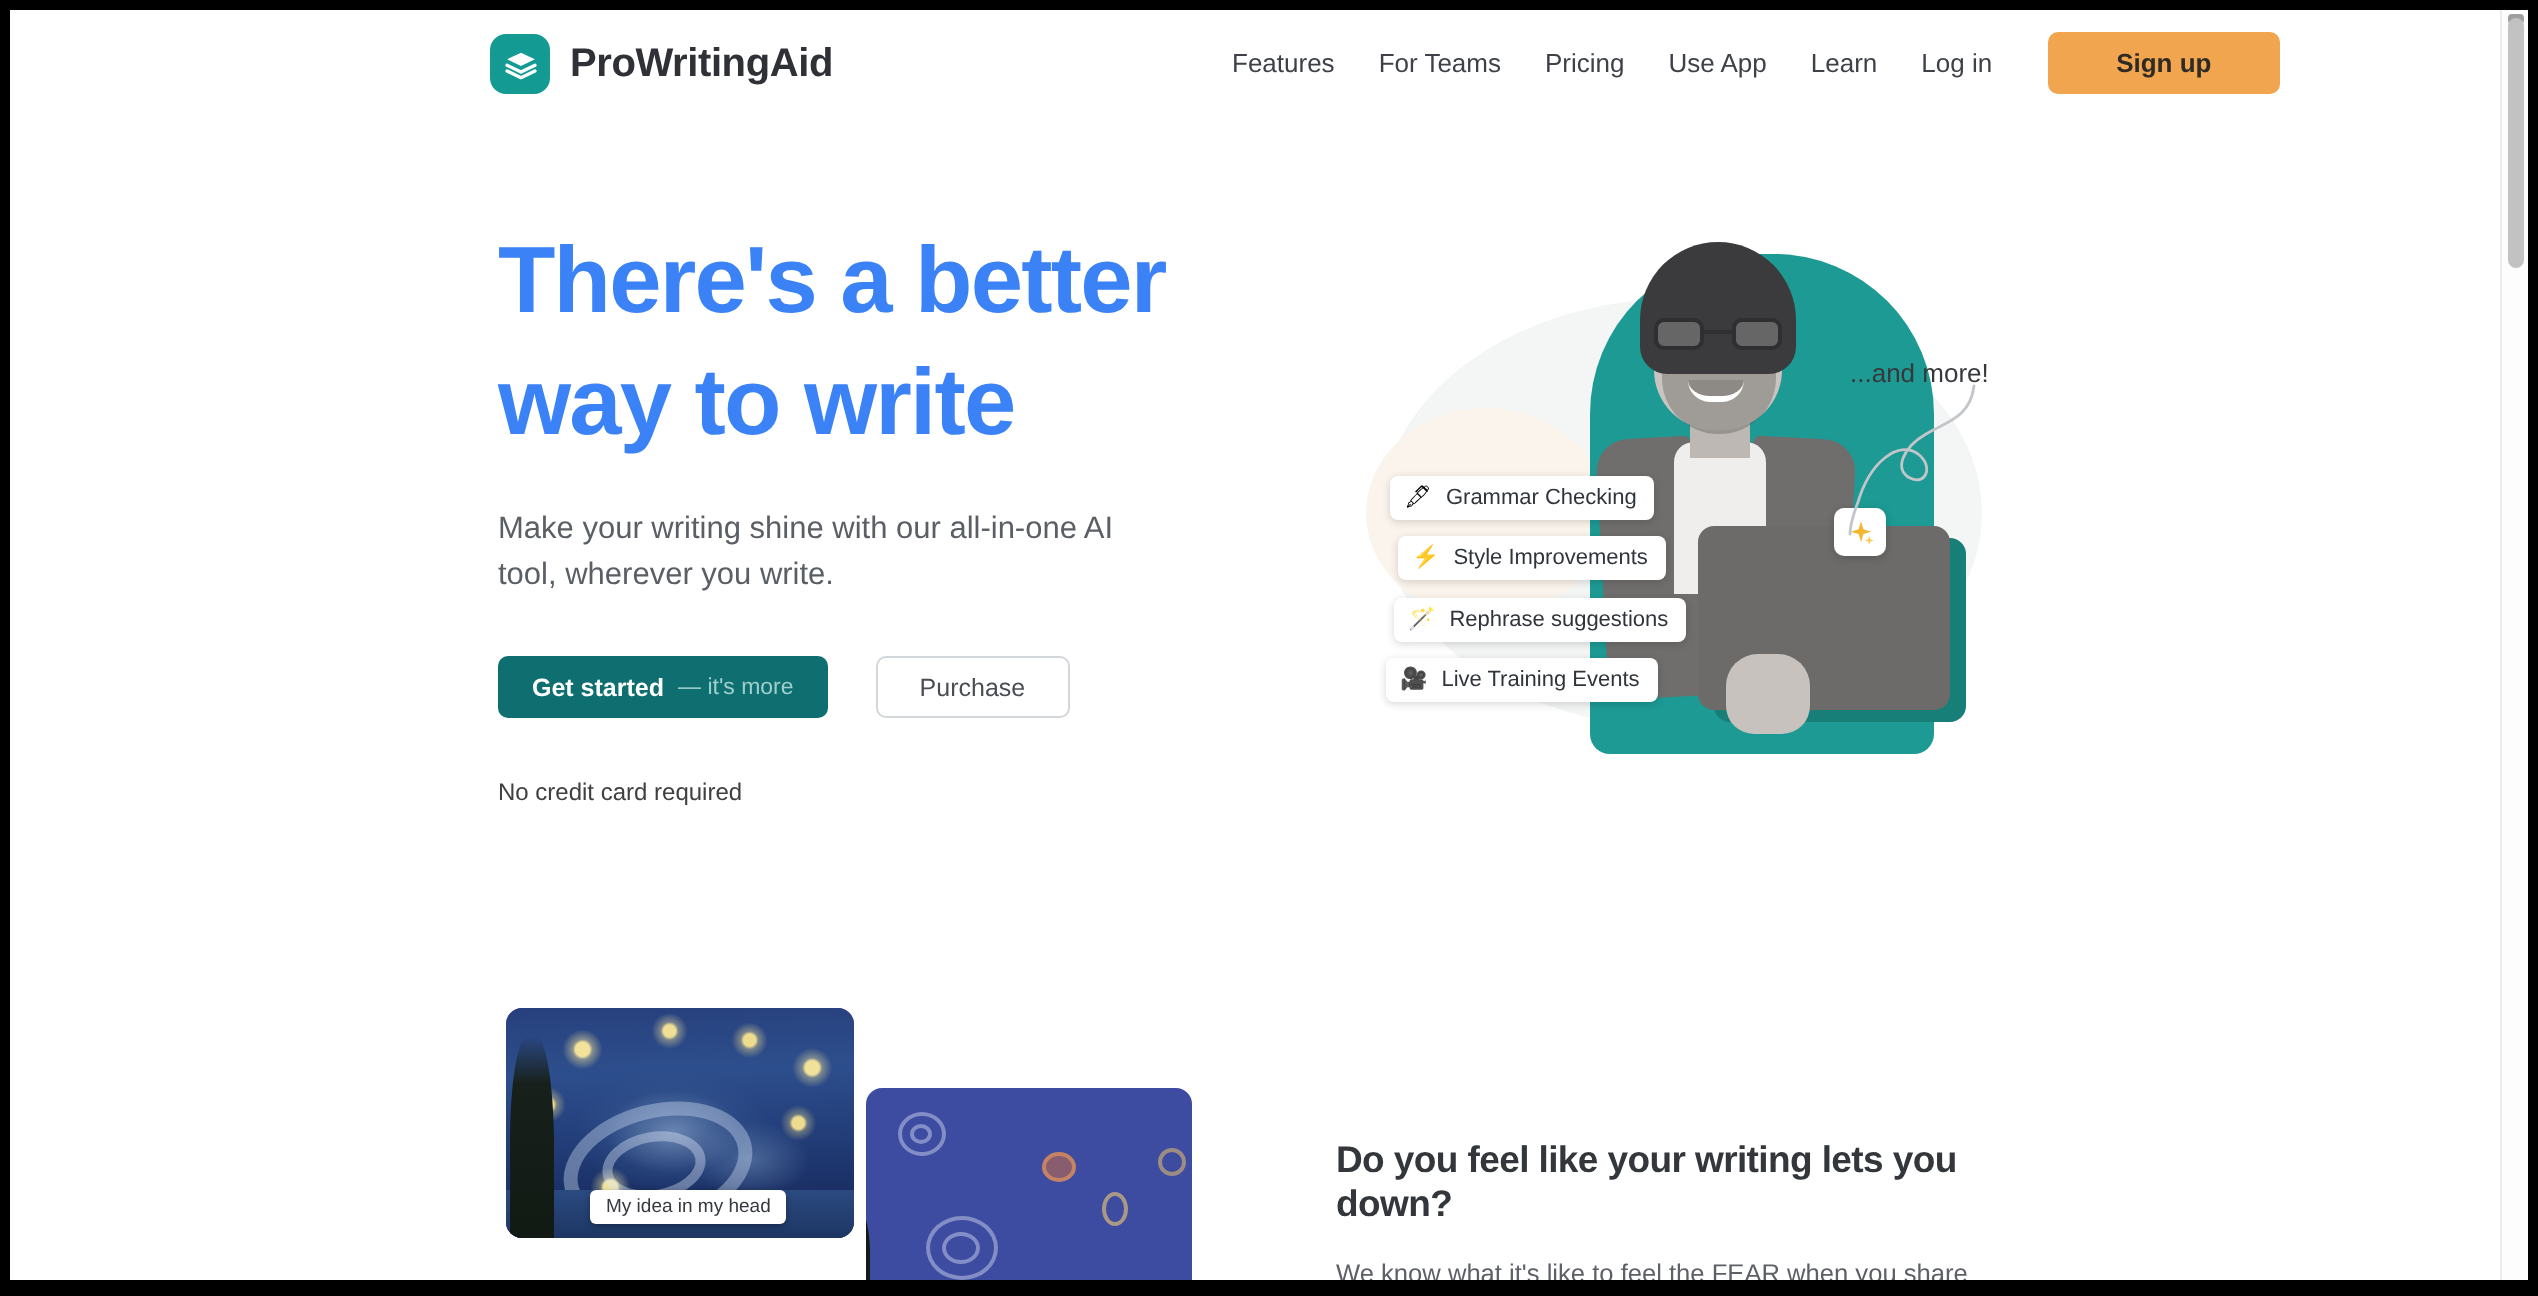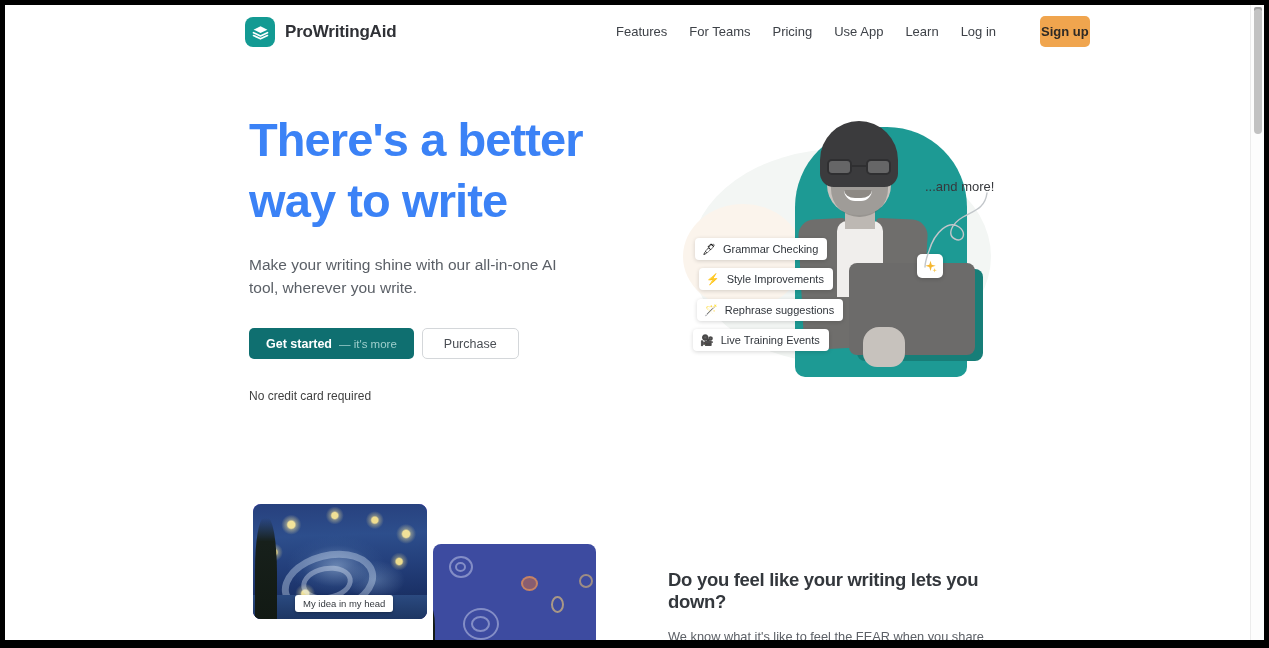--- a/index.html
+++ b/index.html
@@ -85,21 +85,21 @@
   }
   #logo-mark {
     width: 30px; height: 30px;
     border-radius: 8px;
     background: #139a93;
     display: flex;
     align-items: center;
     justify-content: center;
   }
   #brand-name {
-    font-size: 17px;
+    font-size: 20px;
     font-weight: bold;
     color: #2f3136;
     letter-spacing: -0.2px;
   }
 
   #nav {
     position: absolute;
     left: 600px;
     top: 11px;
     display: flex;
@@ -107,26 +107,26 @@
     gap: 0px;
   }
   .nav-link {
     font-size: 13px;
     color: #3e4248;
     padding: 7px 11px;
     white-space: nowrap;
     cursor: pointer;
   }
   #signup-button {
-    margin-left: 33px;
+    margin-left: 17px;
     background: #f0a54e;
     color: #2e2a25;
     font-size: 13px;
     font-weight: bold;
-    padding: 8px 1px;
+    padding: 8px 34px;
     border-radius: 5px;
     border: none;
     cursor: pointer;
     font-family: "Liberation Sans", sans-serif;
   }
 
   
   #hero-copy {
     position: absolute;
     left: 244px;
@@ -144,21 +144,21 @@
     margin-top: 22px;
     font-size: 15.5px;
     line-height: 23px;
     color: #5a5f66;
     width: 325px;
   }
   #hero-actions {
     margin-top: 29px;
     display: flex;
     align-items: center;
-    gap: 8px;
+    gap: 24px;
   }
   #get-started-button {
     background: #0f6f70;
     color: #ffffff;
     border: none;
     border-radius: 5px;
     padding: 0 17px;
     height: 31px;
     display: flex;
     align-items: center;

